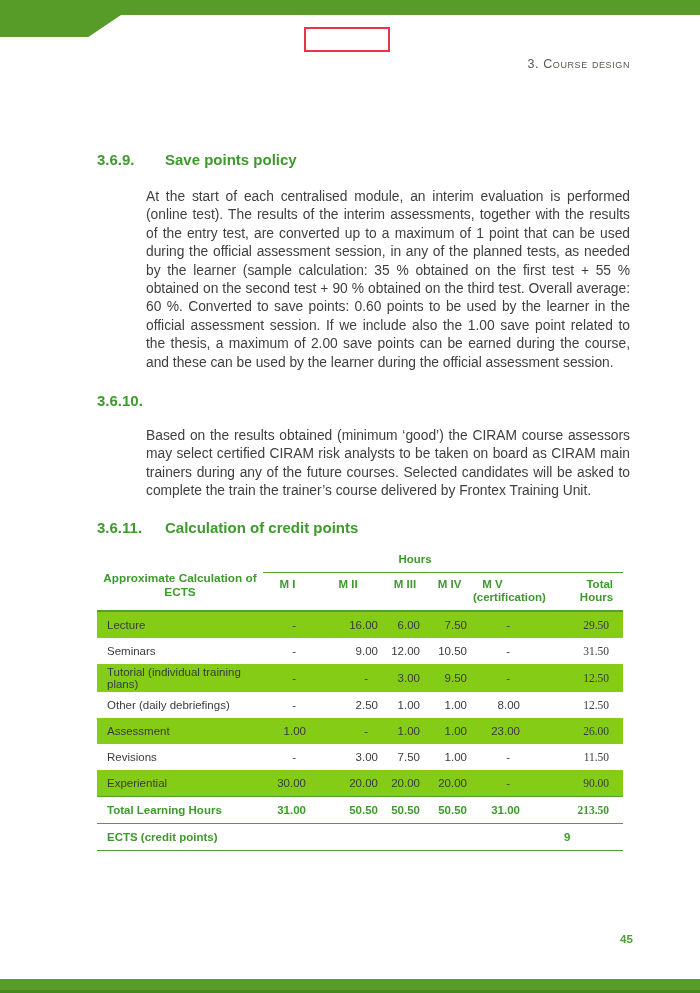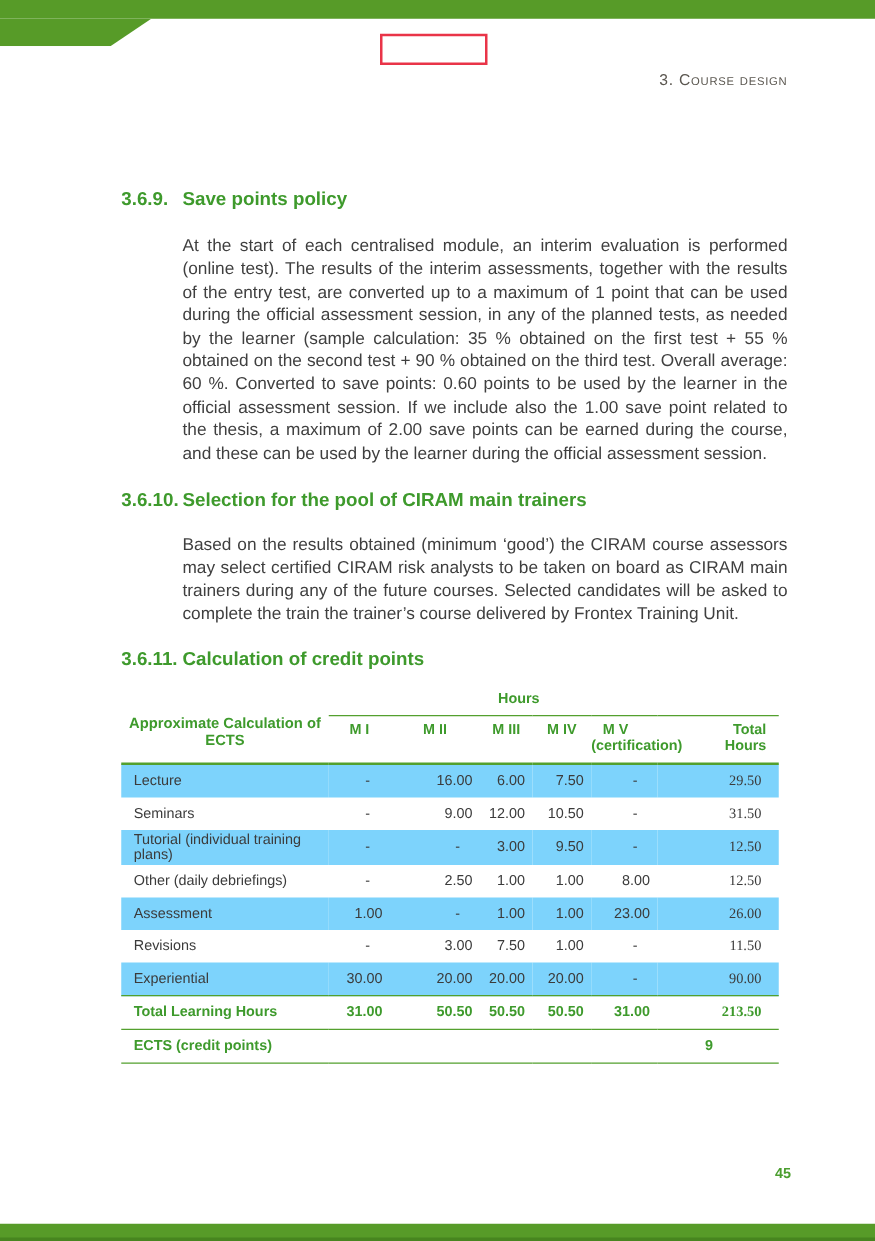--- a/index.html
+++ b/index.html
@@ -33,21 +33,21 @@
     background:#579b28; border-bottom:3px solid #47851f; box-sizing:border-box;
   }
   .page-number {
     position:absolute; top:933px; left:620px;
     font-size:11.5px; font-weight:bold; color:#4b9e2f;
   }
 
   
   .sec {
     position:absolute; left:97px; width:533px; display:flex;
-    color:#3e9a2c; font-weight:bold; font-size:15px; line-height:17px;
+    color:#3e9a2c; font-weight:bold; font-size:15px; line-height:17px;gap:19px;
   }
   .sec .num { width:49px; flex-shrink:0; }
   .sec1 { top:151px; }
   .sec2 { top:392px; }
   .sec3 { top:519px; }
 
   .para {
     position:absolute; left:146px; width:484px;
     font-size:13.8px; line-height:18.4px; color:#3f3f3f;
     text-align:justify; margin:0;
@@ -85,21 +85,21 @@
   tr.colheads th.mv  { padding-right:14px; }
   tr.colheads th.tot { text-align:right; padding-right:10px; }
   thead th, thead .corner { border-bottom:2.2px solid #53a02e; }
   th.hours-group { border-bottom:1.5px solid #53a02e; }
 
   tbody td { height:22px; padding:2px 0; }
   tbody td.lbl { padding-left:10px; text-align:left; }
   td.num { text-align:right; padding-right:6px; white-space:nowrap; }
   td.num.dash { padding-right:16px; }
   td.num.totcol { padding-right:14px;font-family:Liberation Serif, serif; }
-  tbody tr.shade { background:#7dd3fc;border-radius:13px; }
+  tbody tr.shade { background:#84cc16;border-radius:13px; }
 
   tfoot td {
     height:22px; color:#3e9a2c; font-weight:bold; padding:2px 0;
   }
   tfoot td.lbl { padding-left:10px; text-align:left; }
   tfoot tr.total-row td { border-top:1.5px solid #53a02e; border-bottom:1.5px solid #53a02e; }
   tfoot tr.ects-row td { border-bottom:1.5px solid #53a02e; }
   td.ects-val { text-align:left; padding-left:38px; }
 </style>
 </head>
@@ -114,21 +114,20 @@
   <div class="running-header">3. Course design</div>
 
   <div class="sec sec1">
     <span class="num">3.6.9.</span>
     <span class="ttl">Save points policy</span>
   </div>
   <p class="para para1">At the start of each centralised module, an interim evaluation is performed (online test). The results of the interim assessments, together with the results of the entry test, are converted up to a maximum of 1 point that can be used during the official assessment session, in any of the planned tests, as needed by the learner (sample calculation: 35 % obtained on the first test + 55 % obtained on the second test + 90 % obtained on the third test. Overall average: 60 %. Converted to save points: 0.60 points to be used by the learner in the official assessment session. If we include also the 1.00 save point related to the thesis, a maximum of 2.00 save points can be earned during the course, and these can be used by the learner during the official assessment session.</p>
 
   <div class="sec sec2">
     <span class="num">3.6.10.</span>
-    <span class="ttl">Selection for the pool of CIRAM main trainers</span>
   </div>
   <p class="para para2">Based on the results obtained (minimum ‘good’) the CIRAM course assessors may select certified CIRAM risk analysts to be taken on board as CIRAM main trainers during any of the future courses. Selected candidates will be asked to complete the train the trainer’s course delivered by Frontex Training Unit.</p>
 
   <div class="sec sec3">
     <span class="num">3.6.11.</span>
     <span class="ttl">Calculation of credit points</span>
   </div>
 
   <table class="ects">
     <colgroup>

